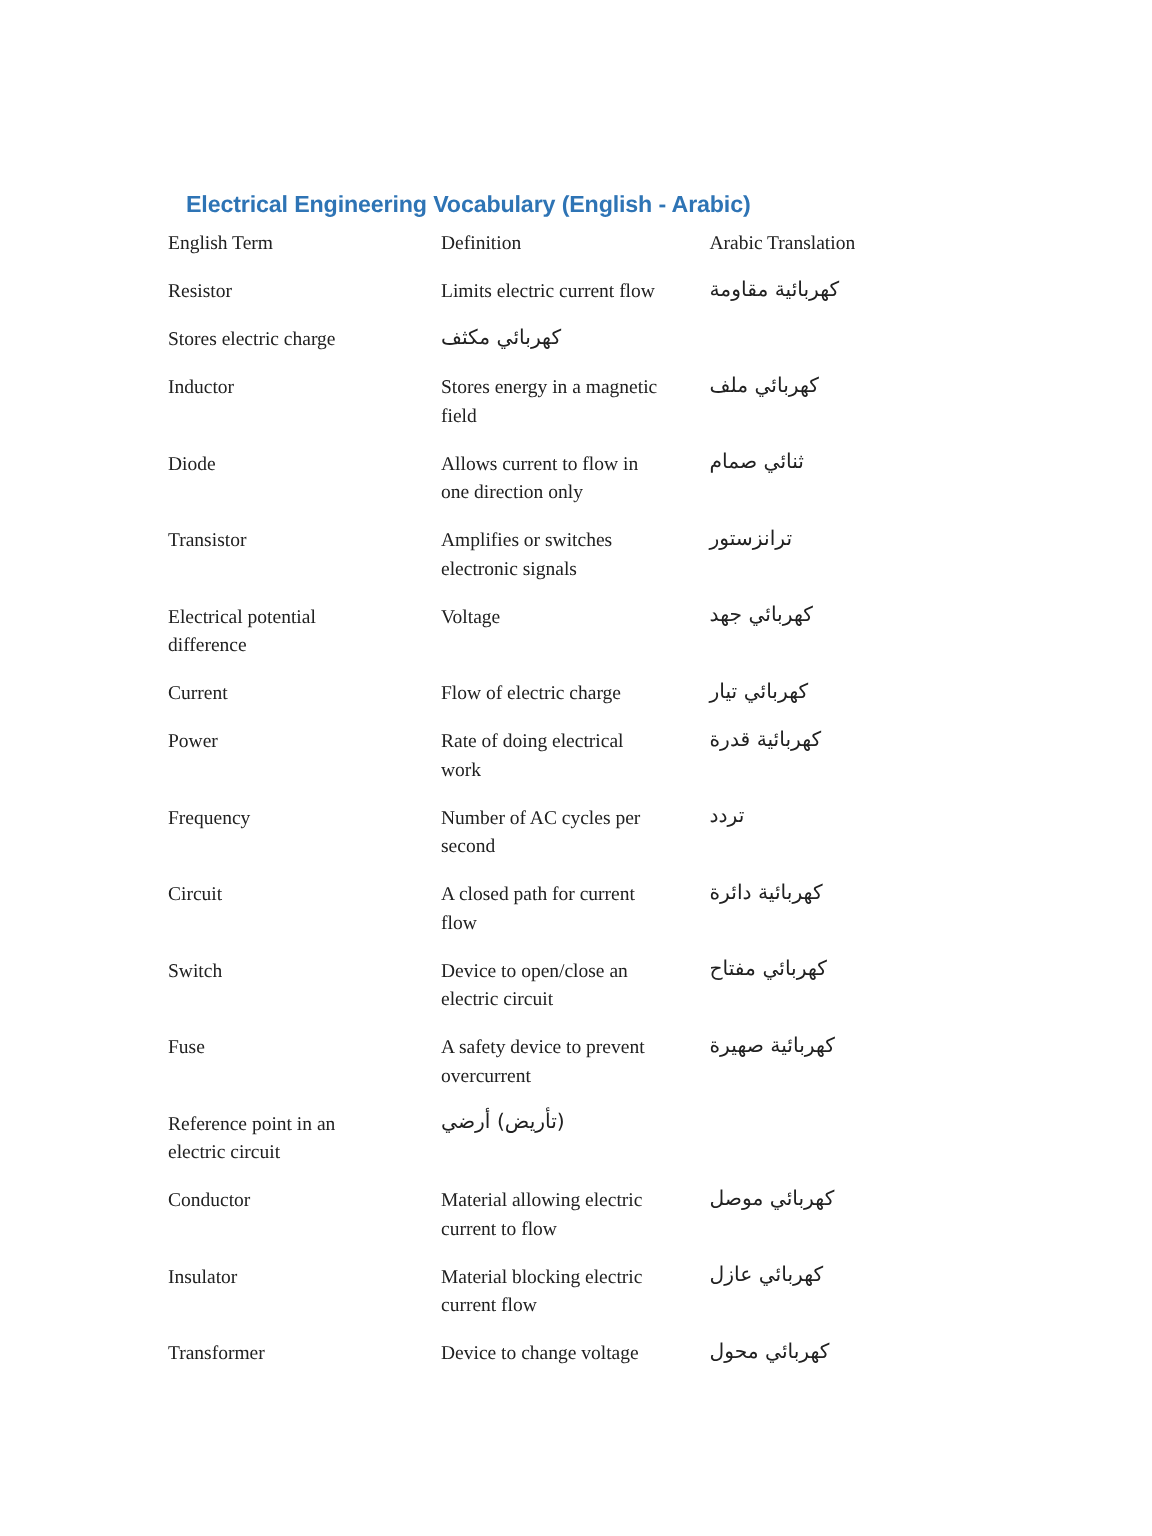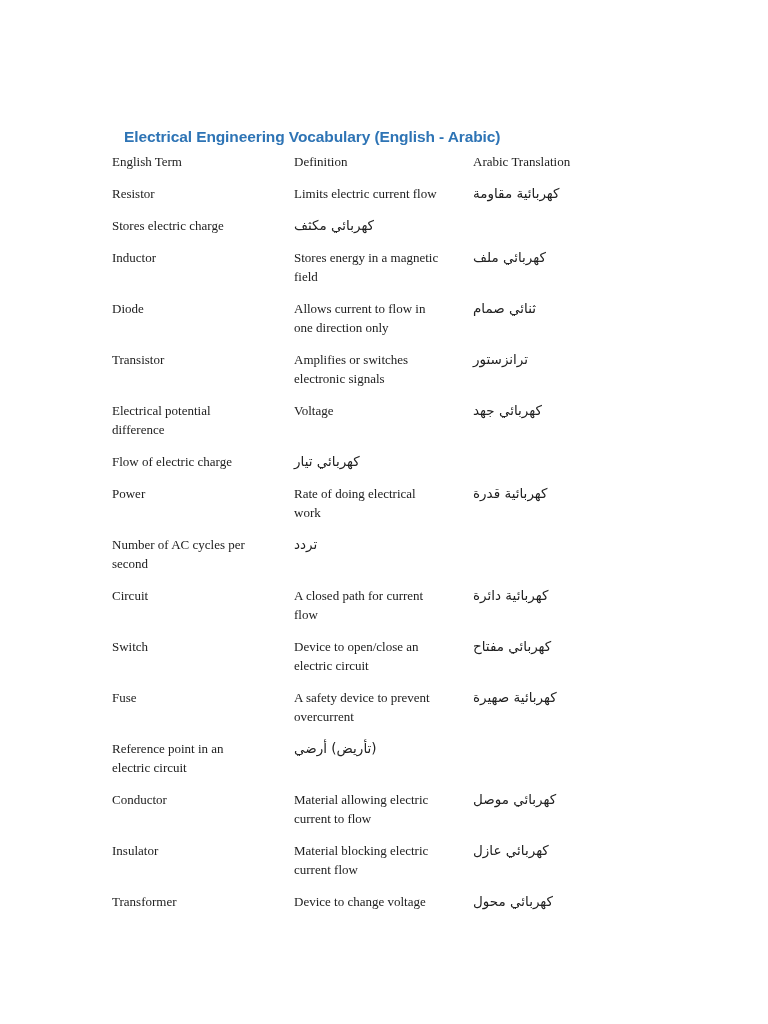--- a/index.html
+++ b/index.html
@@ -96,32 +96,34 @@
   </div>
 
   <div class="row">
     <div class="cell def">Electrical potential
 difference</div>
     <div class="cell term">Voltage</div>
     <div class="cell ar" lang="ar"><bdi>جهد</bdi> <bdi>كهربائي</bdi></div>
   </div>
 
   <div class="row">
+    <div class="cell term">Current</div>
     <div class="cell def">Flow of electric charge</div>
     <div class="cell ar" lang="ar"><bdi>تيار</bdi> <bdi>كهربائي</bdi></div>
   </div>
 
   <div class="row">
     <div class="cell term">Power</div>
     <div class="cell def">Rate of doing electrical
 work</div>
     <div class="cell ar" lang="ar"><bdi>قدرة</bdi> <bdi>كهربائية</bdi></div>
   </div>
 
   <div class="row">
+    <div class="cell term">Frequency</div>
     <div class="cell def">Number of AC cycles per
 second</div>
     <div class="cell ar" lang="ar"><bdi>تردد</bdi></div>
   </div>
 
   <div class="row">
     <div class="cell term">Circuit</div>
     <div class="cell def">A closed path for current
 flow</div>
     <div class="cell ar" lang="ar"><bdi>دائرة</bdi> <bdi>كهربائية</bdi></div>

